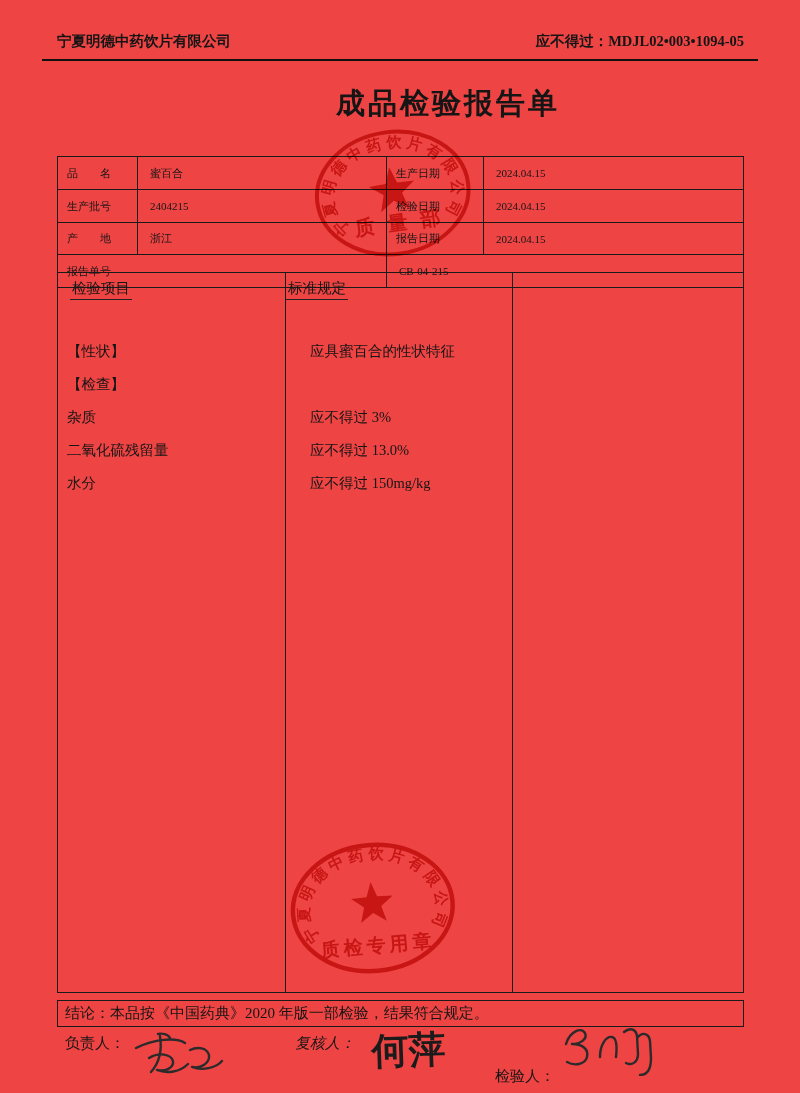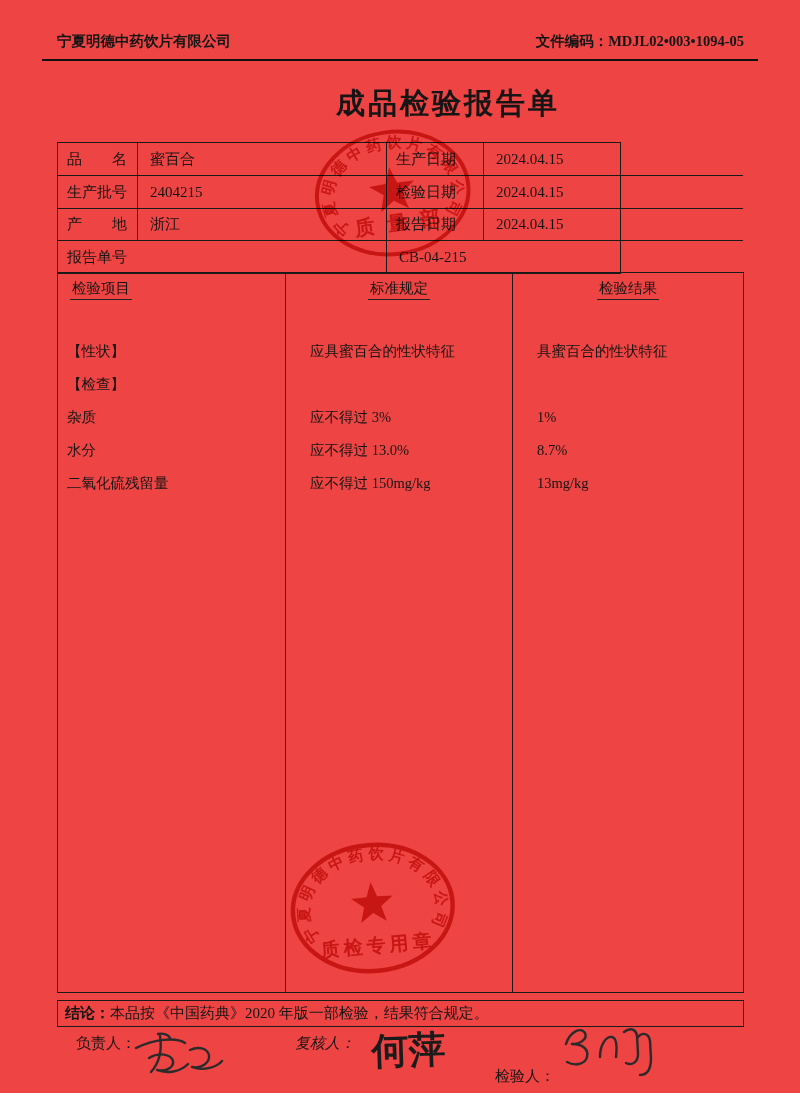--- a/index.html
+++ b/index.html
@@ -11,52 +11,52 @@
     overflow:hidden;
   }
   
   .doc-header { position:absolute; top:32px; left:57px; right:56px;
     display:flex; justify-content:space-between; font-size:14.5px; font-weight:600; }
   .header-rule { position:absolute; top:59px; left:42px; width:716px; height:2px; background:#101010; }
   
   .doc-title { position:absolute; top:84px; left:0; width:100%; text-align:center;
     font-size:29px; font-weight:bold; letter-spacing:3px;margin-left:48px; }
   
-  .info-table { position:absolute; top:142px; left:57px; width:564px;
+  .info-table { position:absolute; top:156px; left:57px; width:687px;
     display:grid; grid-template-columns:80px 249px 97px 259px;
     grid-template-rows:33px 33px 32px 32px;
-    border:1px solid #1a1a1a; font-size:15px; }
+    border:1px solid #1a1a1a; font-size:11px; }
   .info-table .cell { border-right:1px solid #1a1a1a; border-bottom:1px solid #1a1a1a;
     display:flex; align-items:center; padding-left:9px; overflow:hidden; }
   .info-table .cell.last-col { border-right:none; }
   .info-table .cell.last-row { border-bottom:none; }
   .info-table .span2a { grid-column:1 / 3; }
   .info-table .span2b { grid-column:3 / 5;text-align:right; }
   .info-table .value { padding-left:12px; }
   
   .main-table { position:absolute; top:272px; left:57px; width:687px; height:721px;
     display:grid; grid-template-columns:228px 227px 1fr;
     border:1px solid #1a1a1a; font-size:14.5px; }
   .mcol { border-right:1px solid #1a1a1a; position:relative; }
   .mcol.last { border-right:none; }
   .mhead { height:62px; padding-top:6px; }
   .mhead.left { text-align:left; padding-left:12px; }
-  .mhead.center { text-align:center; }
+  .mhead.center { text-align:left; }
   .mhead span { border-bottom:1px solid #222; padding:0 2px 3px 2px; }
   .mrow { height:33px; line-height:33px; white-space:nowrap; }
   .pad-item { padding-left:9px;font-family:Liberation Serif, serif; }
   .pad-val { padding-left:24px; }
   
   .conclusion { position:absolute; top:1000px; left:57px; width:687px; height:27px;
     border:1px solid #1a1a1a; line-height:25px; padding-left:7px; font-size:15px; }
-  .conclusion .bold { font-weight:bold;margin-top:12px; }
+  .conclusion .bold { font-weight:normal;margin-top:12px; }
   
   .sig-row { position:absolute; top:1032px; left:57px; width:687px; height:40px; font-size:15px; }
   .sig-label { position:absolute; top:2px; }
-  .sig-label.resp { left:19px; }
+  .sig-label.resp { left:8px; }
   .sig-label.review { left:238px;font-style:italic; }
   .sig-label.inspect { left:438px;margin-top:33px; }
   .sig-art { position:absolute; }
   .sig-art svg path { stroke:#2b2b2b; stroke-width:2.4; fill:none;
     stroke-linecap:round; stroke-linejoin:round; }
   .sig-name-text { font-size:37px; fill:#1b1b1b; font-weight:600;
     font-family:"Liberation Serif","DejaVu Serif",serif; }
   
   .stamp { position:absolute; mix-blend-mode:multiply; opacity:.88; }
   .stamp-top { left:313px; top:127px; transform:rotate(-8deg); }
@@ -64,21 +64,21 @@
   .stamp text { font-family:"Liberation Serif","DejaVu Serif",serif; font-weight:bold; }
 </style>
 </head>
 <body>
 
 <div class="page">
 
   <div class="doc-header">
     <span>宁夏明德中药饮片有限公司</span>
     <span>
-      <span>文件编码：</span><span>MDJL02•003•1094-05</span>
+      <span>应不得过：</span><span>MDJL02•003•1094-05</span>
     </span>
   </div>
   <div class="header-rule"></div>
 
   <div class="doc-title">成品检验报告单</div>
 
   <div class="info-table">
     <div class="cell">品　　名</div>
     <div class="cell value">蜜百合</div>
     <div class="cell">生产日期</div>
@@ -97,38 +97,30 @@
     <div class="cell span2a last-row">报告单号</div>
     <div class="cell span2b value last-col last-row">CB-04-215</div>
   </div>
 
   <div class="main-table">
     <div class="mcol">
       <div class="mhead left"><span>检验项目</span></div>
       <div class="mrow pad-item">【性状】</div>
       <div class="mrow pad-item">【检查】</div>
       <div class="mrow pad-item">杂质</div>
+      <div class="mrow pad-item">二氧化硫残留量</div>
       <div class="mrow pad-item">水分</div>
-      <div class="mrow pad-item">二氧化硫残留量</div>
     </div>
     <div class="mcol">
       <div class="mhead center"><span>标准规定</span></div>
       <div class="mrow pad-val">应具蜜百合的性状特征</div>
       <div class="mrow pad-val"></div>
       <div class="mrow pad-val">应不得过 3%</div>
       <div class="mrow pad-val">应不得过 13.0%</div>
       <div class="mrow pad-val">应不得过 150mg/kg</div>
-    </div>
-    <div class="mcol last">
-      <div class="mhead center"><span>检验结果</span></div>
-      <div class="mrow pad-val">具蜜百合的性状特征</div>
-      <div class="mrow pad-val"></div>
-      <div class="mrow pad-val">1%</div>
-      <div class="mrow pad-val">8.7%</div>
-      <div class="mrow pad-val">13mg/kg</div>
     </div>
   </div>
 
   <div class="conclusion">
     <span class="bold">结论：</span><span>本品按《中国药典》2020 年版一部检验，结果符合规定。</span>
   </div>
 
   <div class="sig-row">
     <span class="sig-label resp">负责人：</span>
     <span class="sig-label review">复核人：</span>

